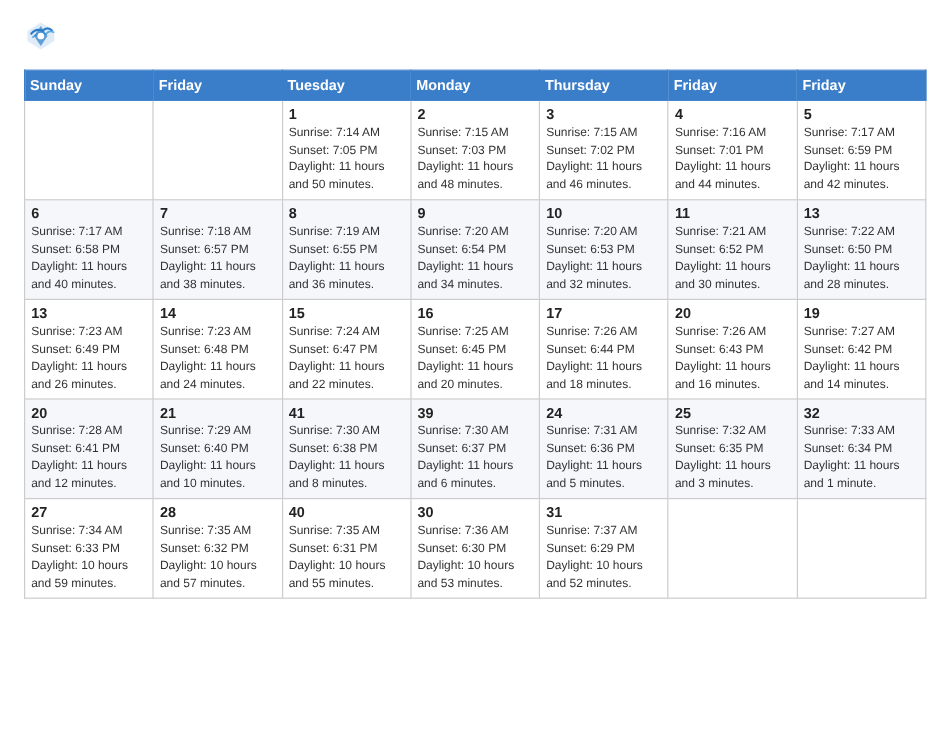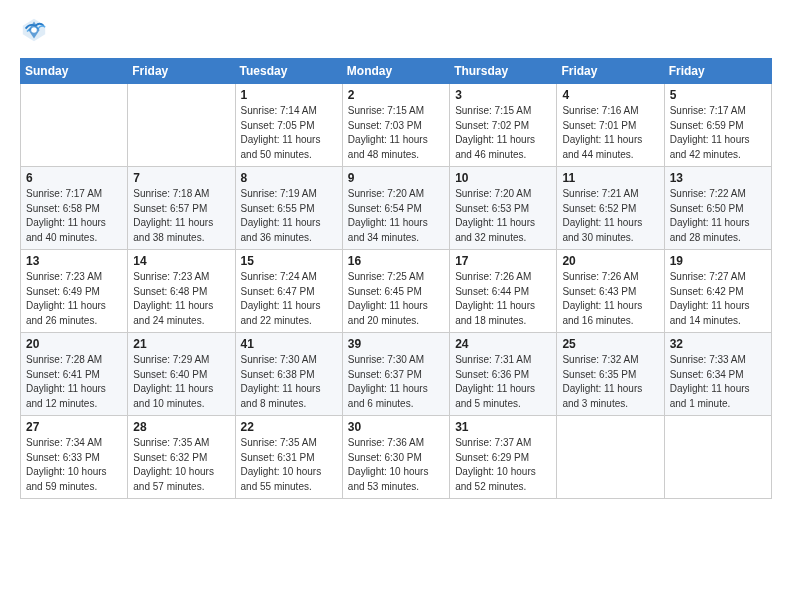--- a/index.html
+++ b/index.html
@@ -248,21 +248,21 @@
         <tr>
           <td>
         <span class="day-num">27</span>
         <span class="day-detail">Sunrise: 7:34 AM<br>Sunset: 6:33 PM<br>Daylight: 10 hours and 59 minutes.</span>
       </td>
           <td>
         <span class="day-num">28</span>
         <span class="day-detail">Sunrise: 7:35 AM<br>Sunset: 6:32 PM<br>Daylight: 10 hours and 57 minutes.</span>
       </td>
           <td>
-        <span class="day-num">22</span>
+        <span class="day-num">40</span>
         <span class="day-detail">Sunrise: 7:35 AM<br>Sunset: 6:31 PM<br>Daylight: 10 hours and 55 minutes.</span>
       </td>
           <td>
         <span class="day-num">30</span>
         <span class="day-detail">Sunrise: 7:36 AM<br>Sunset: 6:30 PM<br>Daylight: 10 hours and 53 minutes.</span>
       </td>
           <td>
         <span class="day-num">31</span>
         <span class="day-detail">Sunrise: 7:37 AM<br>Sunset: 6:29 PM<br>Daylight: 10 hours and 52 minutes.</span>
       </td>

